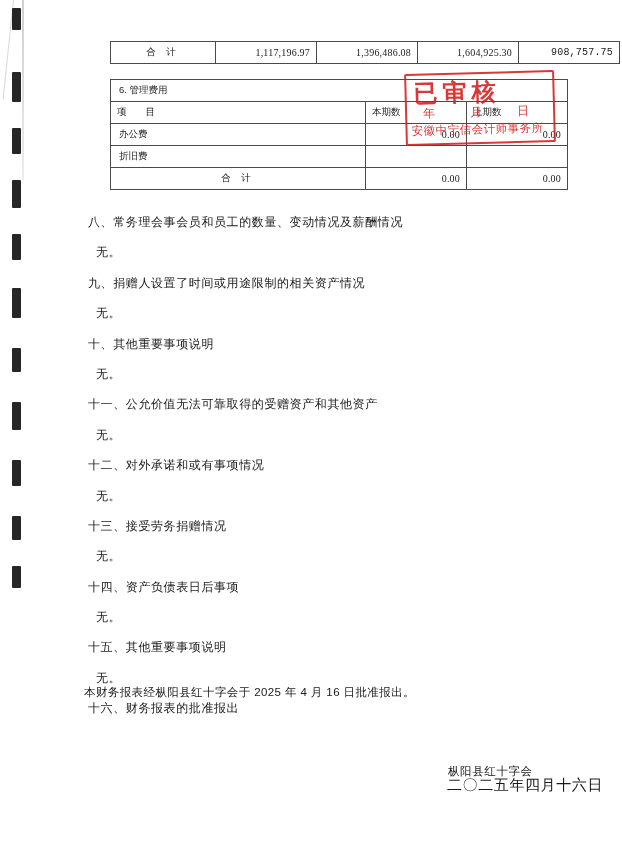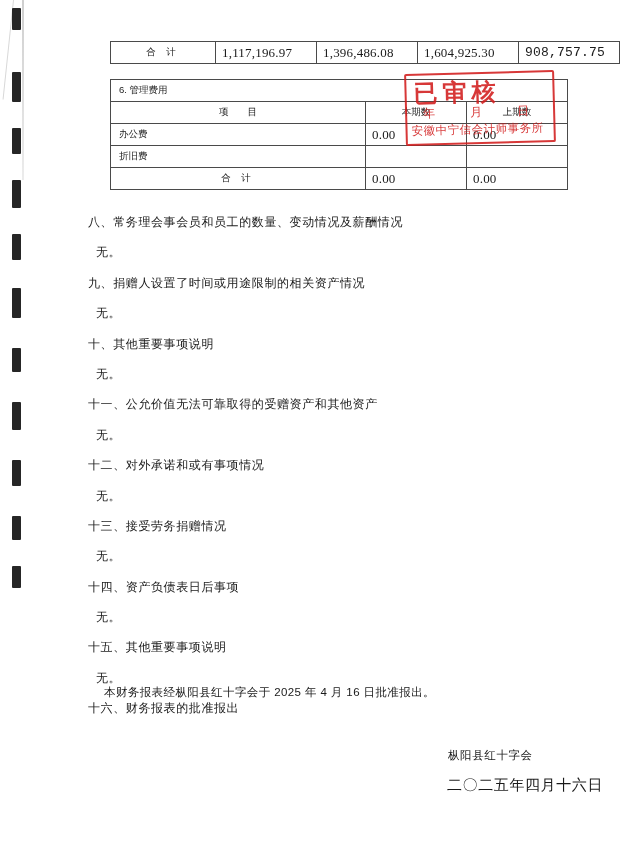--- a/index.html
+++ b/index.html
@@ -66,22 +66,23 @@
     font-size: 9.5px;
     color: #1a1a1a;
   }
   .tbl td {
     border: 1px solid #4a4a4a;
     height: 21px;
     padding: 0 6px;
     white-space: nowrap;
   }
   .tbl td.num {
+    text-align: right;
     font-family: "Liberation Serif", serif;
-    font-size: 13px;
+    font-size: 10px;
     letter-spacing: .2px;
   }
   .tbl td.lbl {
     text-align: center;
     letter-spacing: 4px;
   }
   .tbl td.lbl-left {
     text-align: left;
     letter-spacing: 0;
     padding-left: 8px;
@@ -103,21 +104,20 @@
     left: 110px;
     top: 79px;
   }
   #table-admin td:nth-child(1) { width: 240px; }
   #table-admin td:nth-child(2) { width: 88px; }
   #table-admin td:nth-child(3) { width: 88px; }
   #table-admin tr:first-child td {
     border-bottom: 1px solid #4a4a4a;
   }
   #table-admin .hdr {
-    text-align: center;
   }
 
   
   .stamp {
     position: absolute;
     left: 405px;
     top: 72px;
     width: 146px;
     height: 68px;
     border: 2px solid #d21d1d;
@@ -174,30 +174,30 @@
   }
   .note-block {
     margin-bottom: 14px;
   }
   .note-block:last-child {
     margin-bottom: 0;
   }
 
   .approval {
     position: absolute;
-    left: 104px;
+    left: 84px;
     top: 685px;
     font-size: 11.5px;
     letter-spacing: .4px;
     color: #1a1a1a;
   }
   .sign-org {
     position: absolute;
     left: 448px;
-    top: 748px;
+    top: 764px;
     font-size: 11.5px;
     letter-spacing: .6px;
     color: #1a1a1a;
   }
   .sign-date {
     position: absolute;
     left: 447px;
     top: 776px;
     font-size: 15px;
     letter-spacing: .6px;

